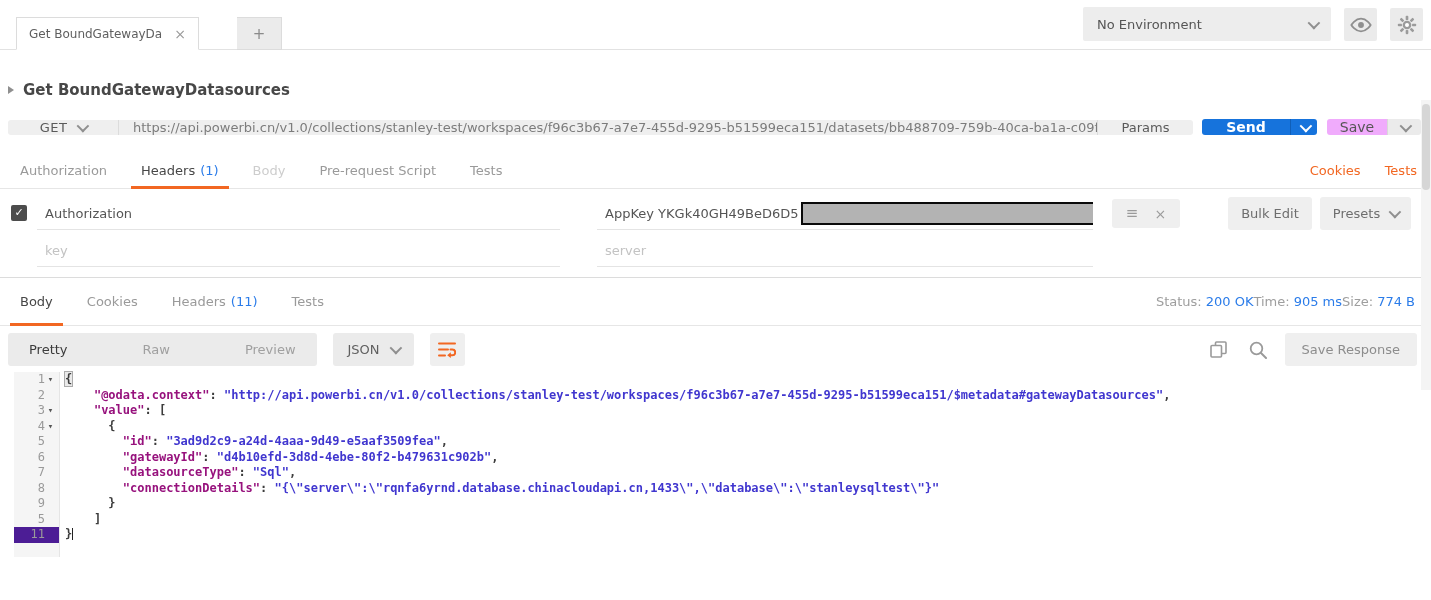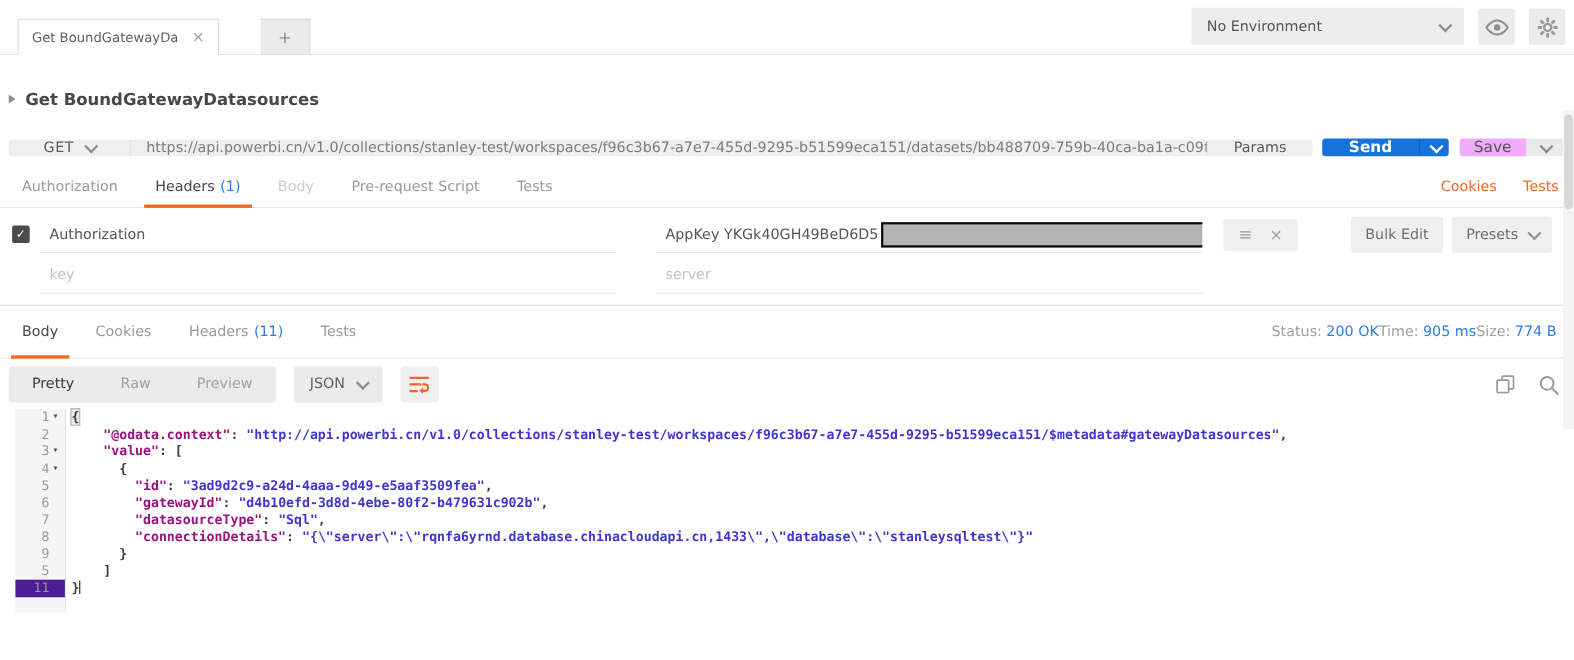--- a/index.html
+++ b/index.html
@@ -22,21 +22,21 @@
         transform:rotate(45deg) translateY(-2px);}
   .icon-btn{width:33px;height:33px;background:#ebebeb;border:none;border-radius:2px;margin-left:13px;
             display:flex;align-items:center;justify-content:center;padding:0;}
 
   
   .title-row{display:flex;align-items:center;padding:22px 0 0 8px;height:36px;box-sizing:content-box;}
   .tri{width:0;height:0;border-left:6px solid #8f8f8f;border-top:4px solid transparent;border-bottom:4px solid transparent;margin-right:9px;}
   .req-title{font-size:15px;font-weight:600;color:#474747;margin:0;}
 
   
-  .url-row{display:flex;align-items:flex-end;height:30px;margin:4px 10px 0 8px;}
+  .url-row{display:flex;align-items:center;height:30px;margin:4px 10px 0 8px;}
   .method{width:110px;background:#efefef;border-right:1px solid #dcdcdc;border-radius:3px 0 0 3px;
           display:flex;align-items:center;justify-content:center;font-size:13px;color:#5a5a5a;letter-spacing:.5px;}
   .method .chev{margin-left:10px;}
   .url-input{flex:1;background:#efefef;display:flex;align-items:center;padding:0 6px 0 14px;
              font-size:13px;color:#7c7c7c;white-space:nowrap;overflow:hidden;min-width:0;}
   .url-input span{white-space:nowrap;}
   .params-btn{width:95px;background:#efefef;border-left:1px solid #dcdcdc;border-radius:0 3px 3px 0;
               display:flex;align-items:center;justify-content:center;font-size:13px;color:#5a5a5a;}
   .send-group{display:flex;margin-left:9px;}
   .send-main{width:88px;background:#1673dc;color:#fff;font-size:14px;font-weight:600;border-radius:3px 0 0 3px;
@@ -81,21 +81,21 @@
             display:flex;align-items:center;justify-content:center;font-size:13px;color:#6e6e6e;}
   .presets-btn .chev{margin-left:9px;}
 
   
   .resp-tabs{display:flex;align-items:stretch;height:47px;border-bottom:1px solid #e6e6e6;padding:0 16px 0 10px;font-size:13px;}
   .resp-meta{margin-left:auto;display:flex;align-items:center;font-size:13px;color:#9e9e9e;}
   .meta-item{}
   .meta-item b{color:#2b7ce9;font-weight:normal;margin-left:4px;}
 
   .resp-toolbar{display:flex;align-items:center;height:33px;margin:7px 14px 0 8px;}
-  .seg-group{display:flex;height:33px;background:#ebebeb;border-radius:3px;overflow:hidden;}
+  .seg-group{display:flex;height:33px;background:#ebebeb;border-radius:3px;overflow:hidden;gap:33px;}
   .seg{display:flex;align-items:center;padding:0 21px;font-size:13px;color:#a0a0a0;}
   .seg.active{color:#3c3c3c;}
   .fmt-btn{margin-left:16px;height:33px;background:#ebebeb;border-radius:3px;display:flex;align-items:center;
            padding:0 15px;font-size:13px;color:#5f5f5f;}
   .fmt-btn .chev{margin-left:10px;}
   .wrap-btn{margin-left:16px;width:35px;height:33px;background:#efefef;border-radius:3px;
             display:flex;align-items:center;justify-content:center;}
   .resp-right{margin-left:auto;display:flex;align-items:center;}
   .ghost-icon{background:none;border:none;padding:0;margin-left:22px;display:flex;align-items:center;}
   .save-resp{margin-left:18px;height:33px;background:#efefef;border-radius:3px;display:flex;align-items:center;
@@ -323,20 +323,23 @@
           </span>
         </button>
         <button class="ghost-icon">
           <span>
             <svg width="18" height="18" viewBox="0 0 18 18">
                 <circle cx="7.5" cy="7.5" r="5.8" fill="none" stroke="#9a9a9a" stroke-width="1.8"></circle>
                 <line x1="12" y1="12" x2="17" y2="17" stroke="#9a9a9a" stroke-width="2" stroke-linecap="round"></line>
               </svg>
           </span>
         </button>
+        <div class="save-resp">
+          <span>Save Response</span>
+        </div>
       </div>
     </div>
 
     <div class="code" id="code-lines">
         <div class="code-line">
           <div class="gutter">
             <span class="lnum">1</span>
             <span class="fold">▾</span>
           </div>
           <div class="lcontent"><span class="tok-punc-hl">{</span></div>

